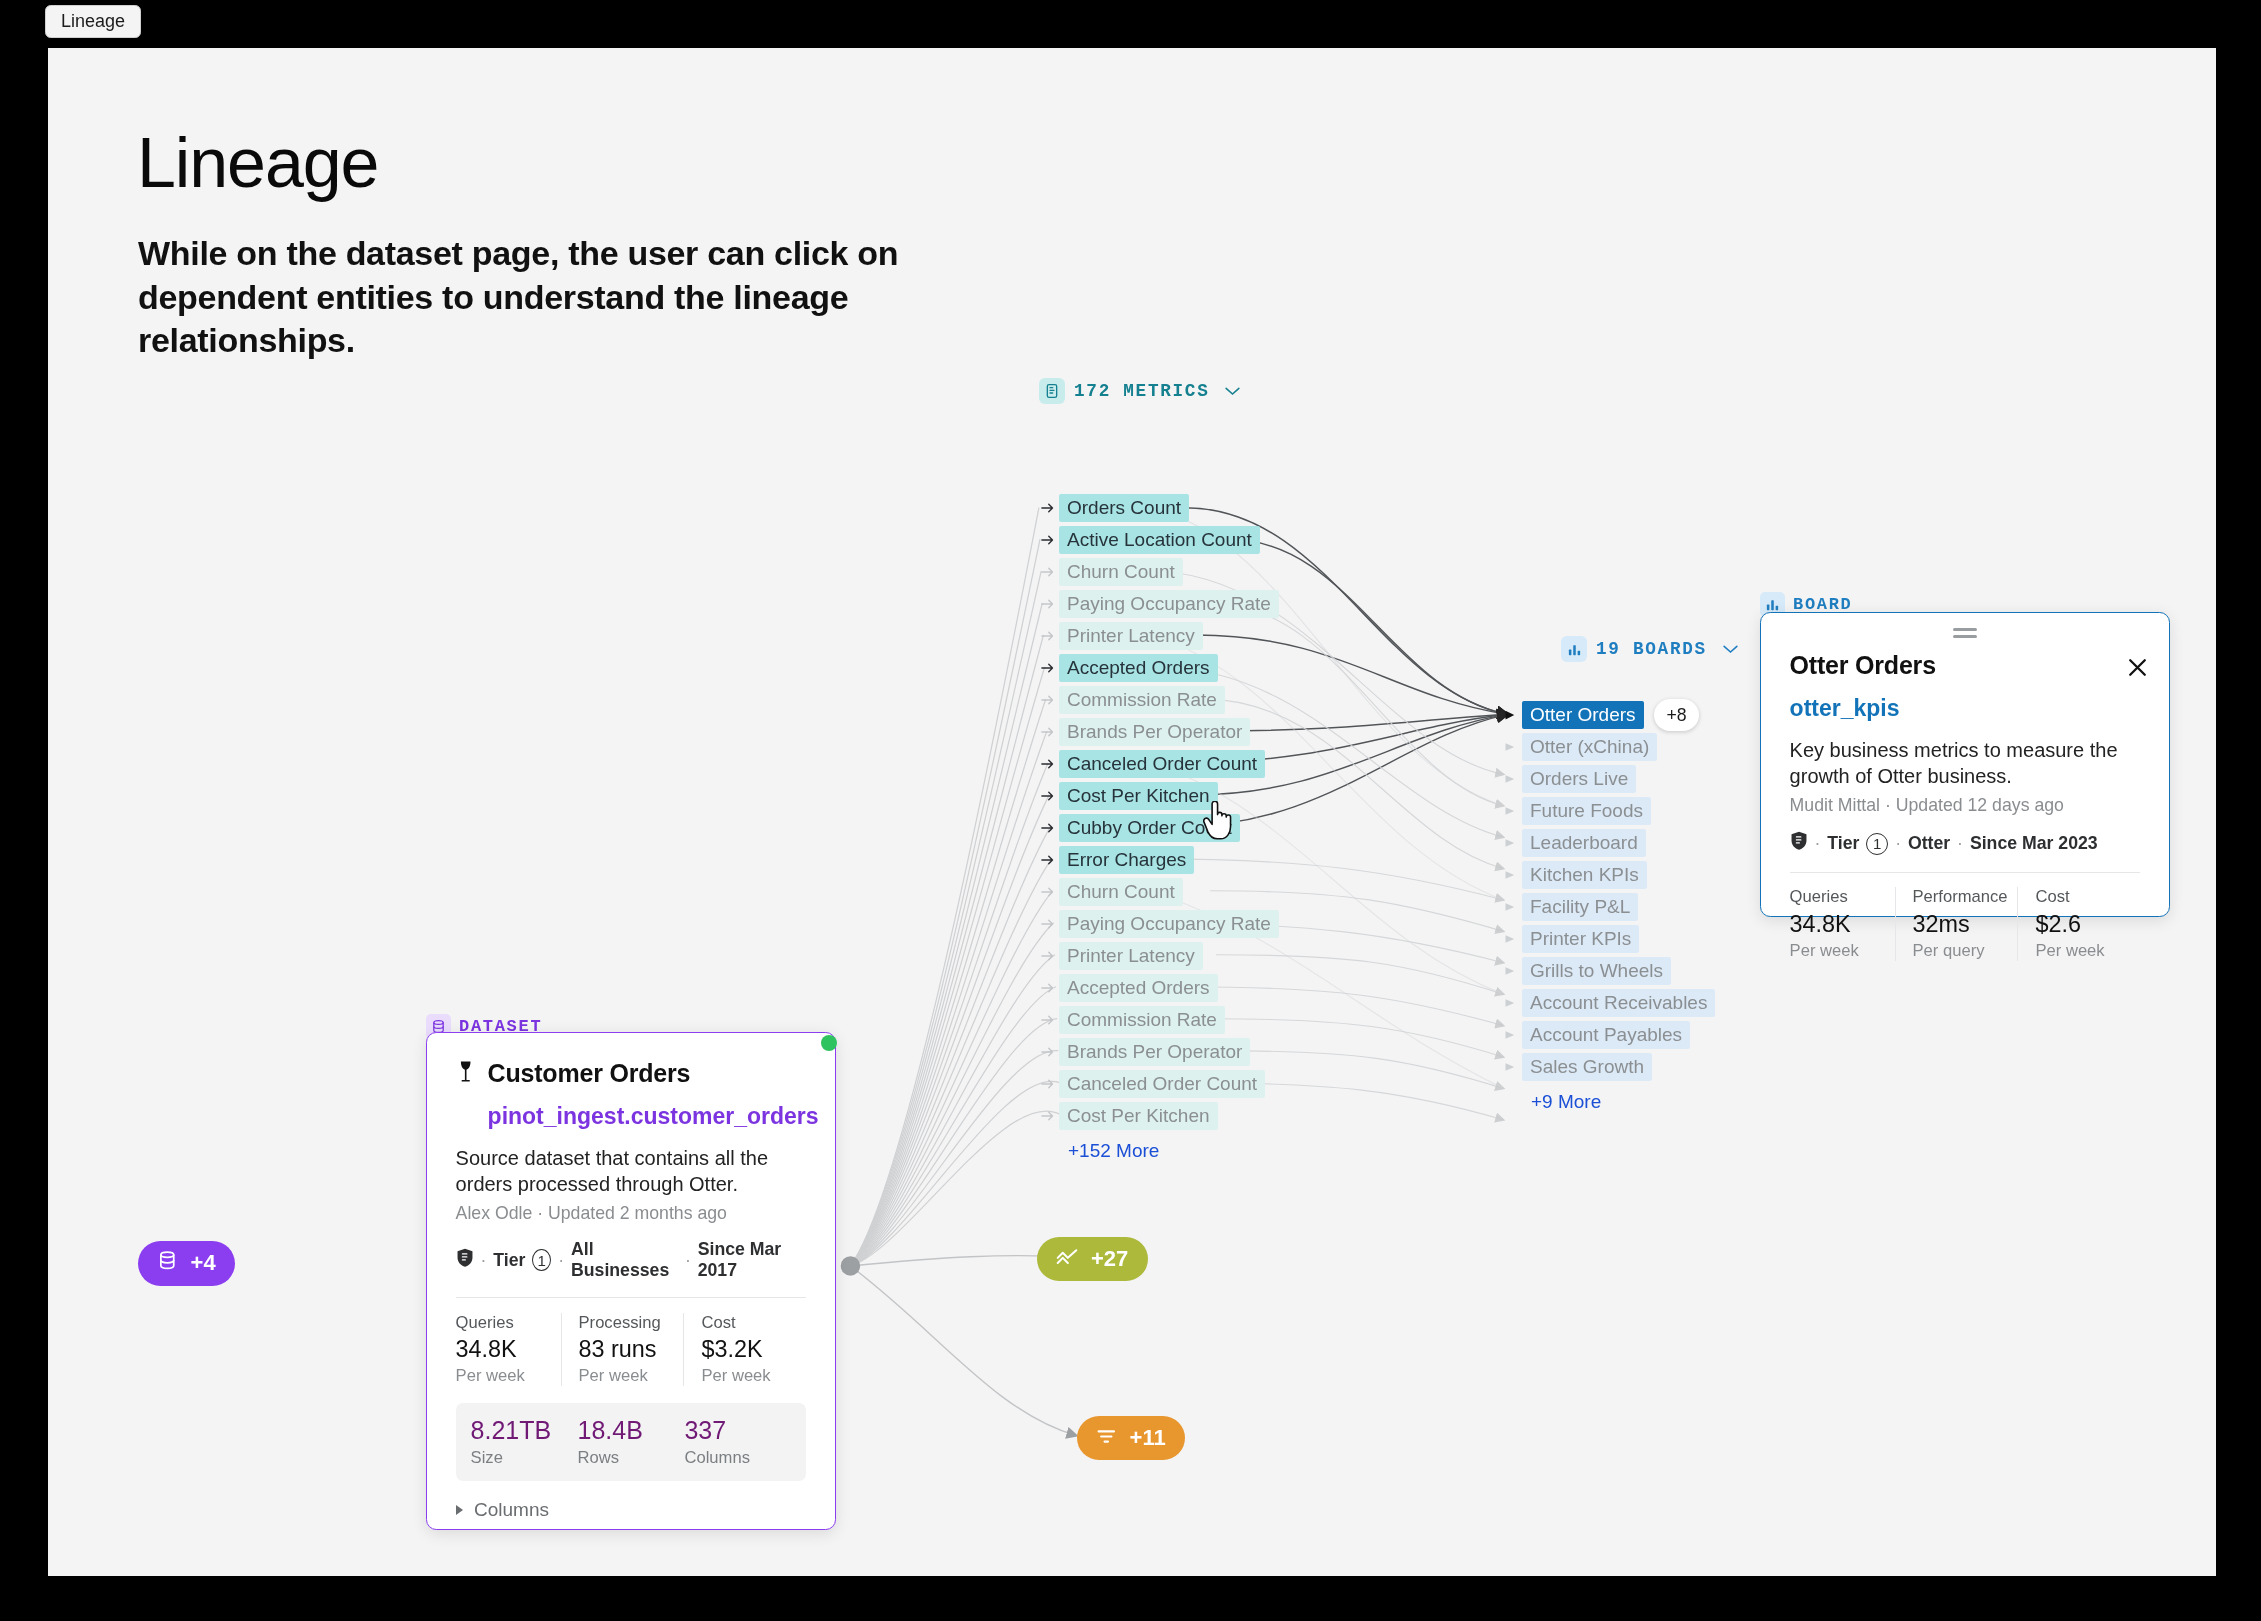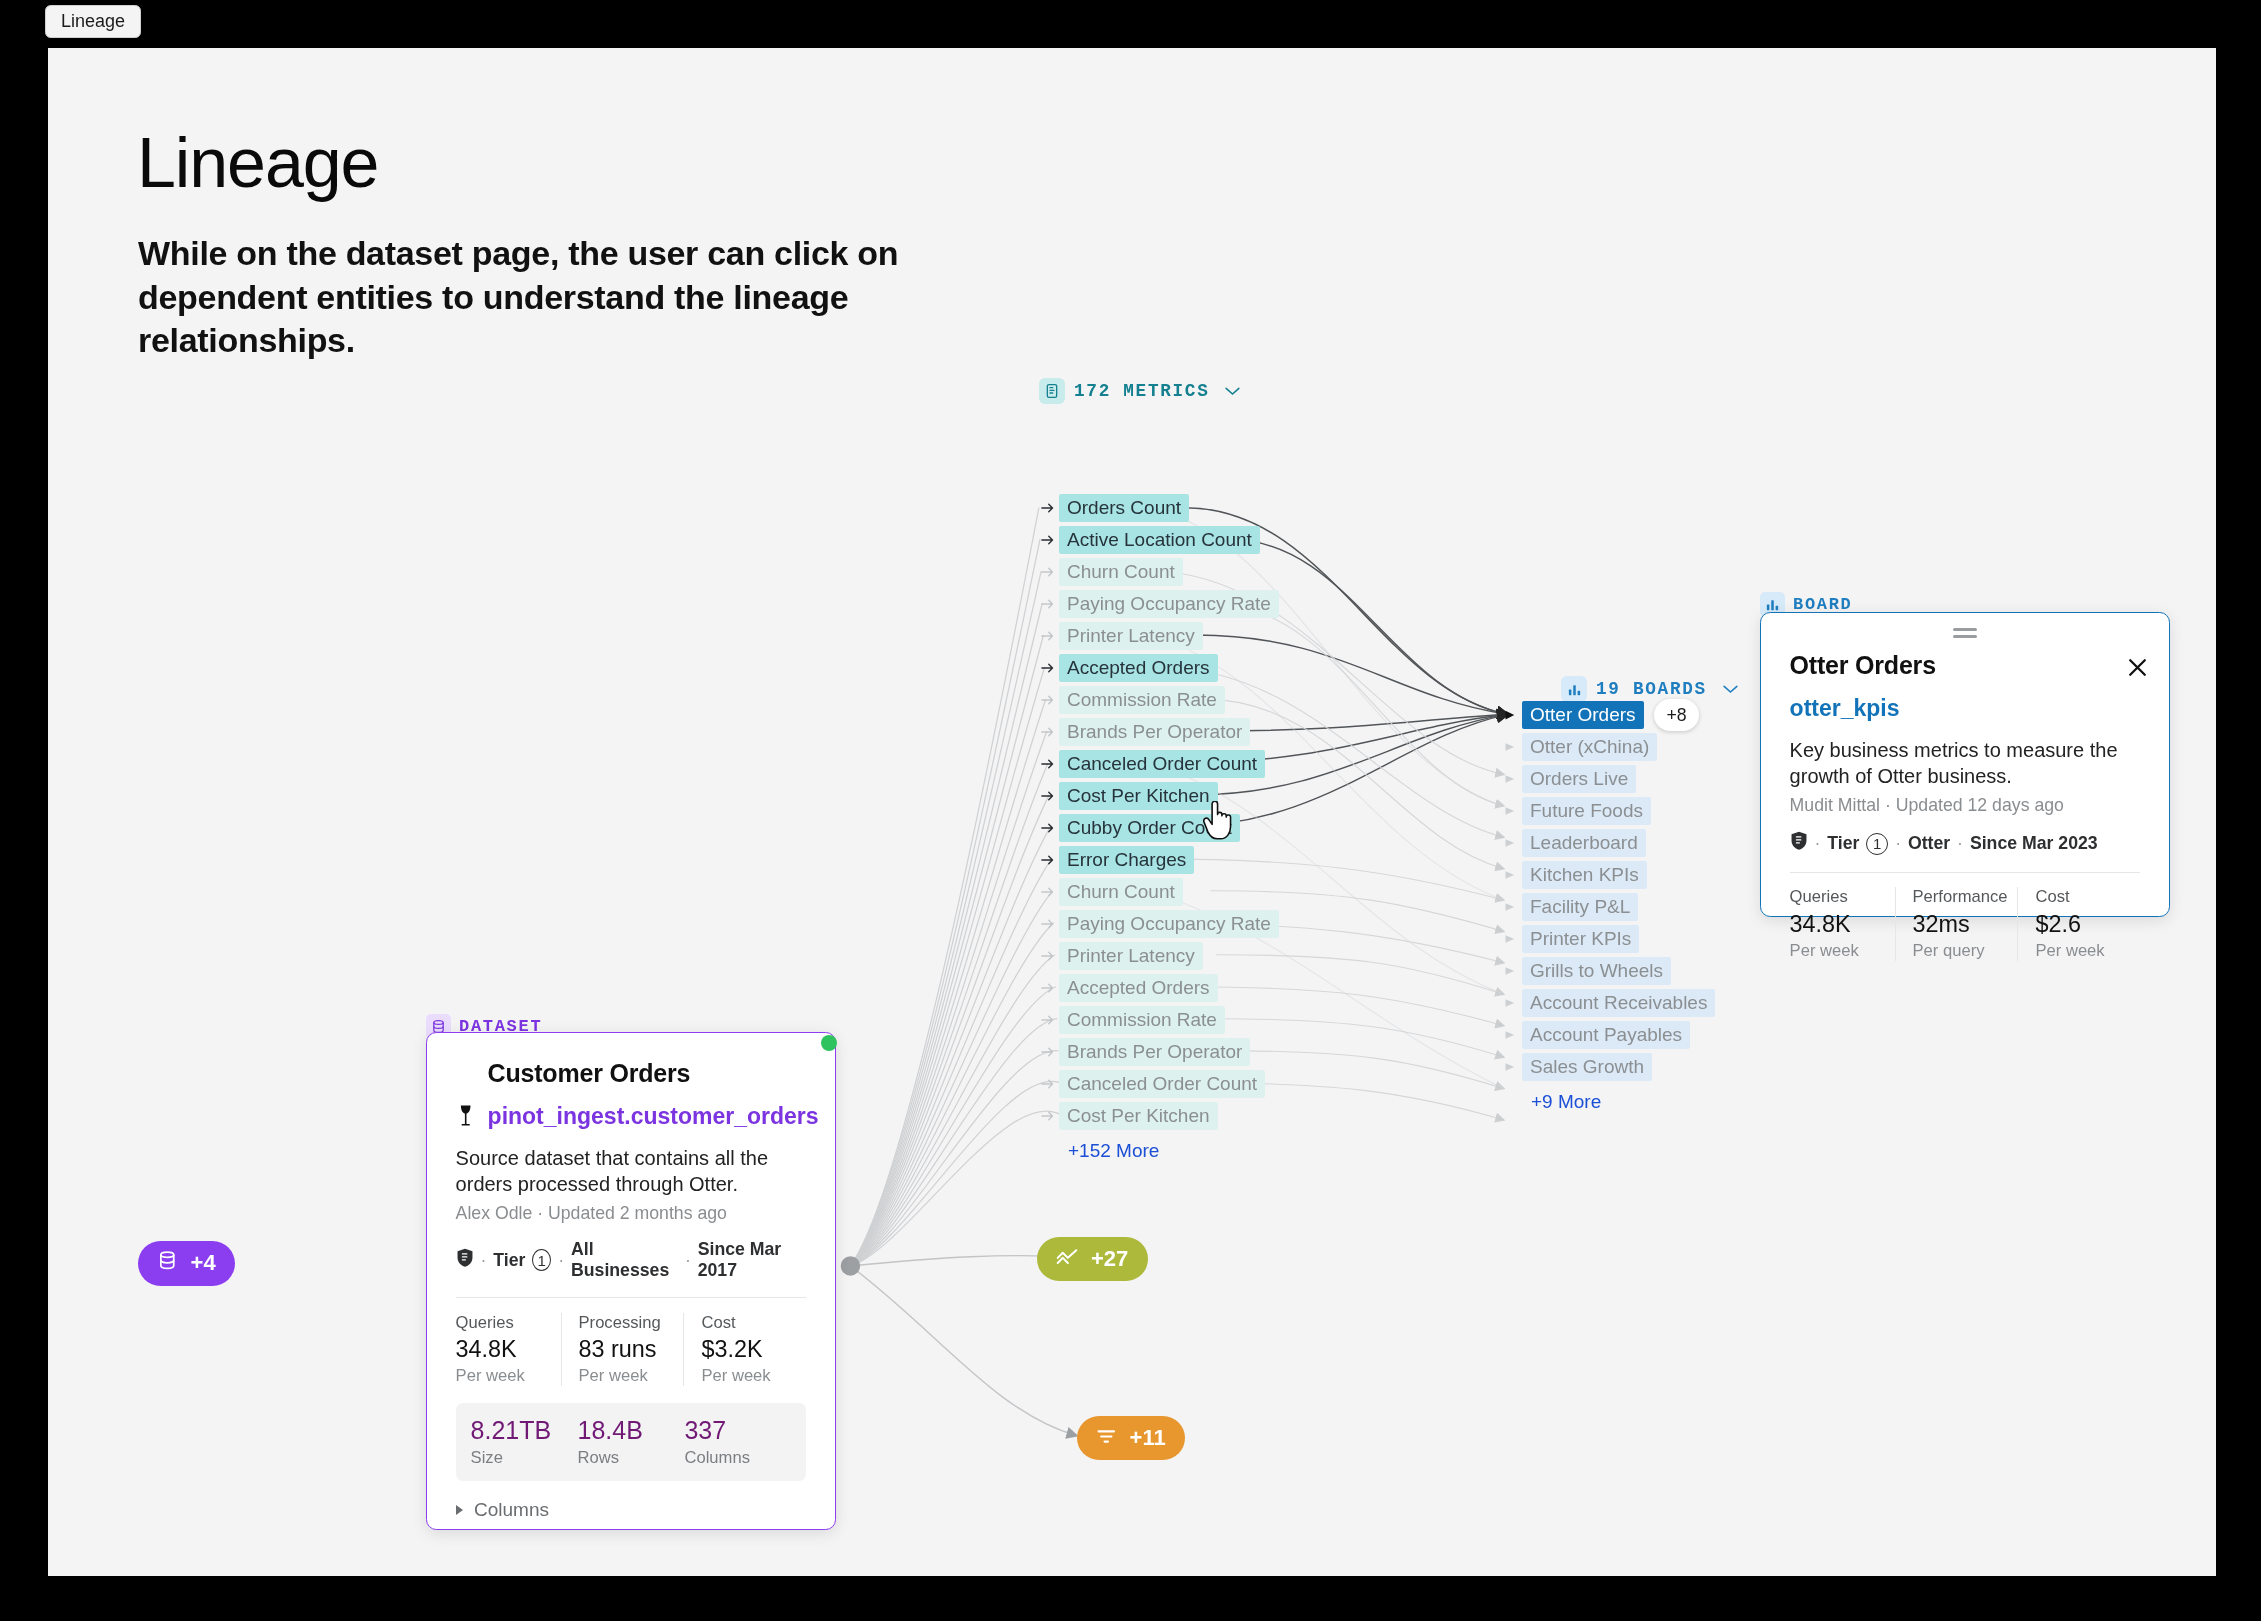--- a/index.html
+++ b/index.html
@@ -367,21 +367,21 @@
             <path d="M3 12h17M14 6l6 6-6 6"></path>
           </svg>
           <span class="pill m-off">Canceled Order Count</span>
         </div><div class="pill-row">
           <svg class="arrow-in" viewBox="0 0 24 24" fill="none" stroke="#c3c6c9" stroke-width="2.2" stroke-linecap="round" stroke-linejoin="round">
             <path d="M3 12h17M14 6l6 6-6 6"></path>
           </svg>
           <span class="pill m-off">Cost Per Kitchen</span>
         </div><a class="more-link">+152 More</a></div>
 
-    <div class="col-head boards-head" style="left:1513px; top:588px;margin-top:40px;">
+    <div class="col-head boards-head" style="left:1513px; top:588px;">
       <span class="badge-ico">
         <svg width="15" height="15" viewBox="0 0 24 24" fill="#1f7ec0">
           <rect x="3" y="12" width="4" height="9" rx="1"></rect>
           <rect x="10" y="5" width="4" height="16" rx="1"></rect>
           <rect x="17" y="14" width="4" height="7" rx="1"></rect>
         </svg>
       </span>
       <span>19 BOARDS</span>
       <span class="chev">
         <svg width="17" height="10.3" viewBox="0 0 24 14" fill="none" stroke="#1f7ec0" stroke-width="2.2" stroke-linecap="round">
@@ -461,21 +461,21 @@
           <path d="M4.5 12c0 1.65 3.36 3 7.5 3s7.5-1.35 7.5-3"></path>
         </svg>
       </span>
       <span>DATASET</span>
     </div>
 
     <div class="card" id="dataset-card" style="left:378px; top:984px; width:410px; height:498px; border:1.7px solid #8b3df0;">
       <div style="padding:26px 28.6px 0 28.6px; position:relative;">
         <div class="status-dot" style="right:-2.3px; top:2.3px;"></div>
 
-        <div style="display:flex; align-items:flex-end; gap:12.6px;">
+        <div style="display:flex; align-items:flex-start; gap:12.6px;">
           <span style="margin-top:1.1px;">
             <svg width="19.4" height="24" viewBox="0 0 24 30" fill="#111">
               <path d="M6 2h12c0 6-2.2 9.4-5 10.2V25h4v2H7v-2h4V12.2C8.2 11.4 6 8 6 2z"></path>
             </svg>
           </span>
           <div>
             <div class="card-title">Customer Orders</div>
             <div class="card-slug slug-purple">pinot_ingest.customer_orders</div>
           </div>
         </div>

